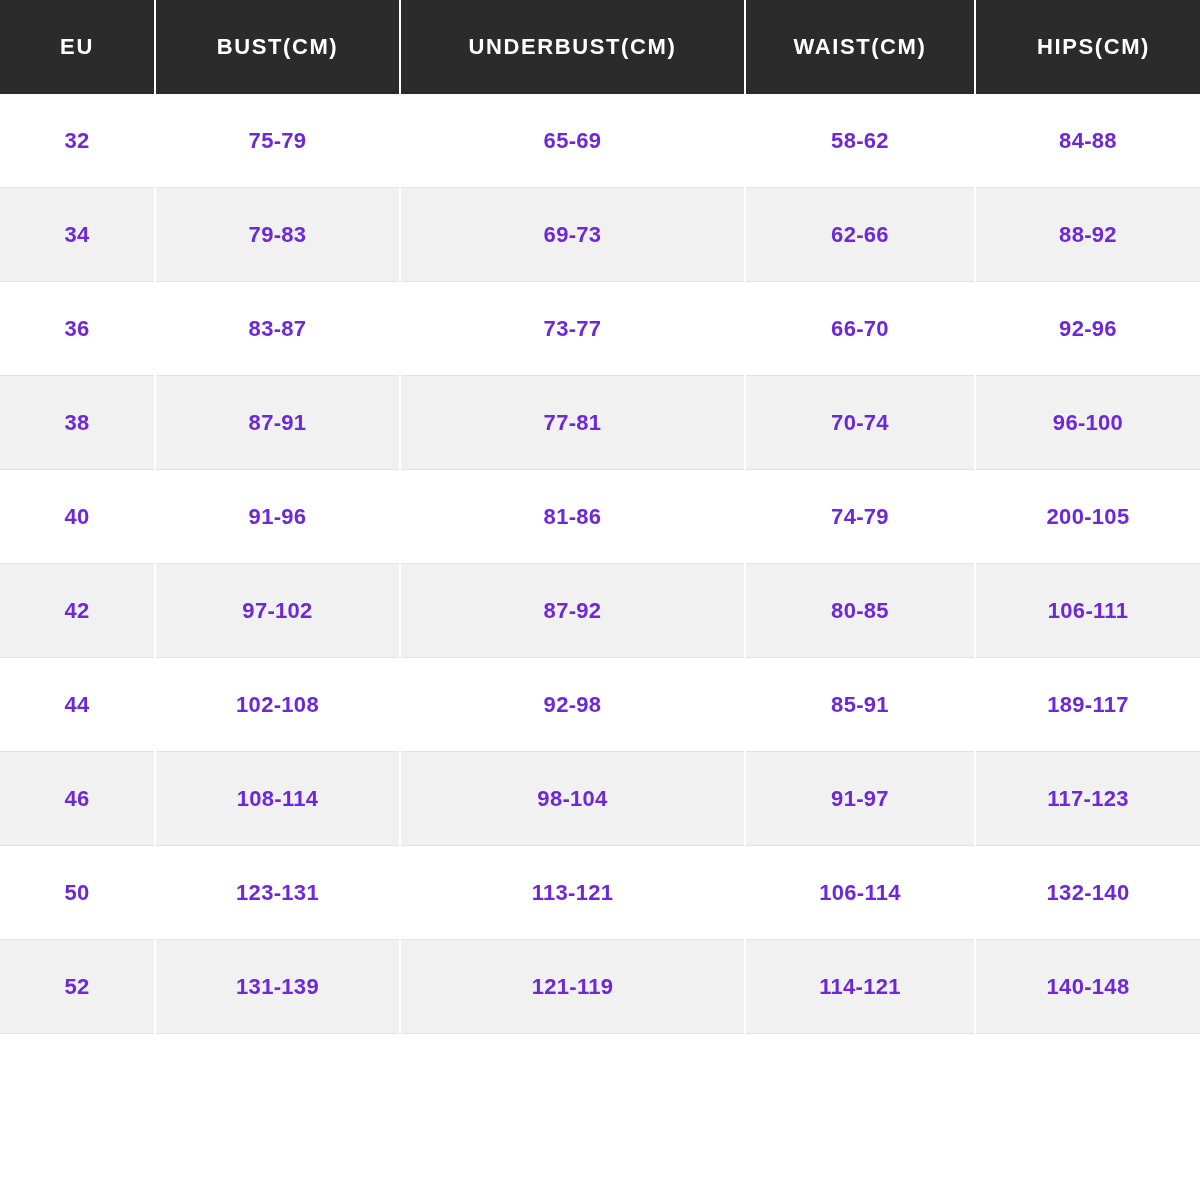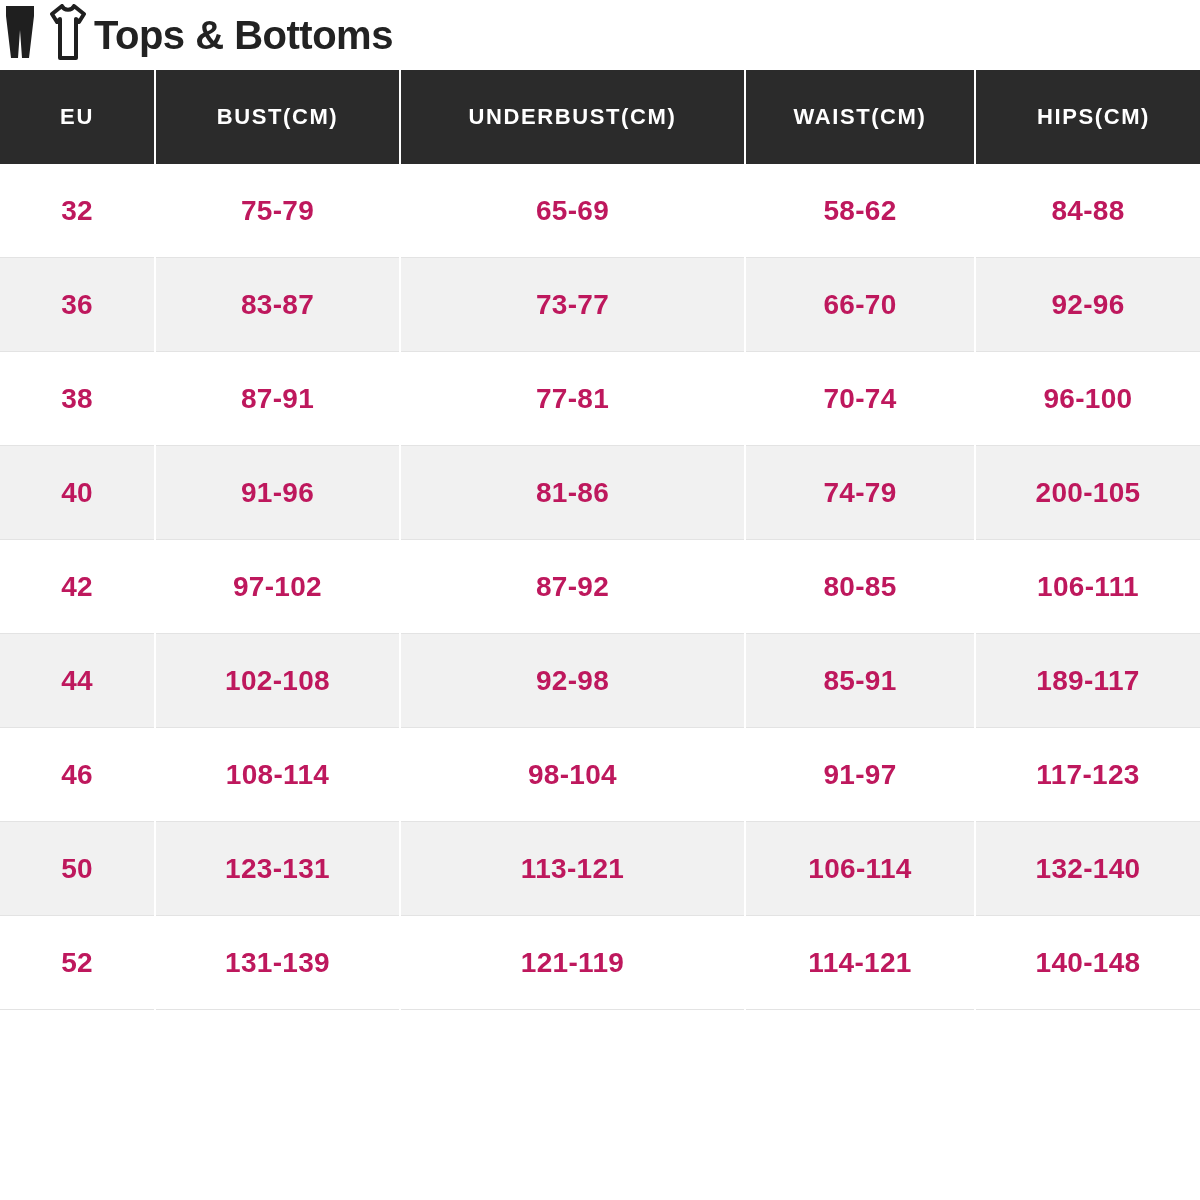--- a/index.html
+++ b/index.html
@@ -66,53 +66,42 @@
     color: #ffffff;
     height: 92px;
     font-size: 22px;
     letter-spacing: 1.6px;
   }
   .table thead th:first-child { border-left: none; }
   .table thead th:last-child  { border-right: none; padding-left: 12px; }
 
   .table tbody td {
     height: 91px;
-    font-size: 28px;
-    color: #be185d;
+    font-size: 22px;
+    color: #6d28d9;
     letter-spacing: 0.3px;
     border-bottom: 1px solid #e3e3e3;
   }
   .table tbody tr:nth-child(odd) td  { background: #ffffff; }
   .table tbody tr:nth-child(even) td { background: #f1f1f1; }
 
   .table tbody td:first-child { border-left: none; }
   .table tbody td:last-child  { border-right: none; }
 
   .col-eu    { width: 155px; }
   .col-bust  { width: 245px; }
   .col-under { width: 345px; }
   .col-waist { width: 230px; }
   .col-hips  { width: 225px; }
 </style>
 </head>
 <body>
 
 <div class="page">
 
-  <div class="header">
-    <div class="header-icon">
-      <svg width="86" height="56" viewBox="0 0 86 56" xmlns="http://www.w3.org/2000/svg">
-
-        <path d="M2 2 L30 2 L30 12 L25 54 L18 54 L16 26 L14 54 L7 54 L2 12 Z" fill="#1f1f1f"></path>
-
-        <path d="M48 10 L58 2 C60 7 68 7 70 2 L80 10 L75 18 L72 15 L72 54 L56 54 L56 15 L53 18 Z" fill="none" stroke="#1f1f1f" stroke-width="4" stroke-linejoin="round"></path>
-      </svg>
-    </div>
-    <div class="header-title">Tops &amp; Bottoms</div>
-  </div>
 
   <table class="table">
     <colgroup>
       <col class="col-eu">
       <col class="col-bust">
       <col class="col-under">
       <col class="col-waist">
       <col class="col-hips">
     </colgroup>
     <thead>
@@ -124,20 +113,27 @@
         <th>HIPS(CM)</th>
       </tr>
     </thead>
     <tbody>
       <tr>
         <td>32</td>
         <td>75-79</td>
         <td>65-69</td>
         <td>58-62</td>
         <td>84-88</td>
+      </tr>
+      <tr>
+        <td>34</td>
+        <td>79-83</td>
+        <td>69-73</td>
+        <td>62-66</td>
+        <td>88-92</td>
       </tr>
       <tr>
         <td>36</td>
         <td>83-87</td>
         <td>73-77</td>
         <td>66-70</td>
         <td>92-96</td>
       </tr>
       <tr>
         <td>38</td>

